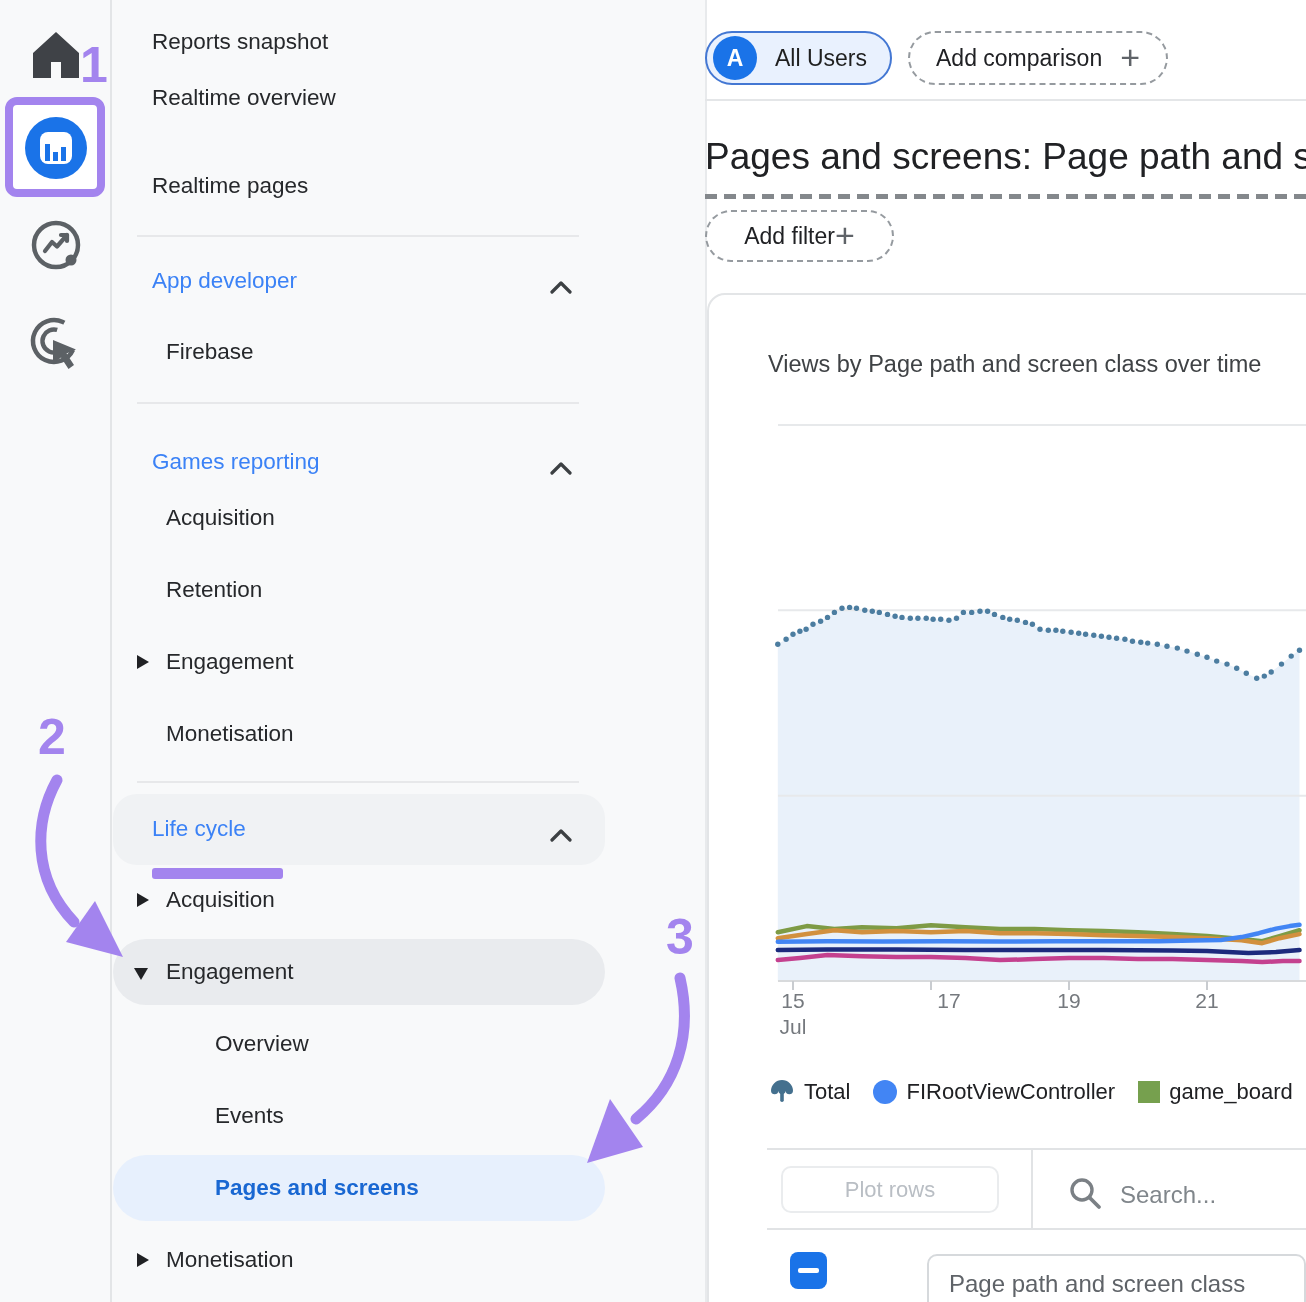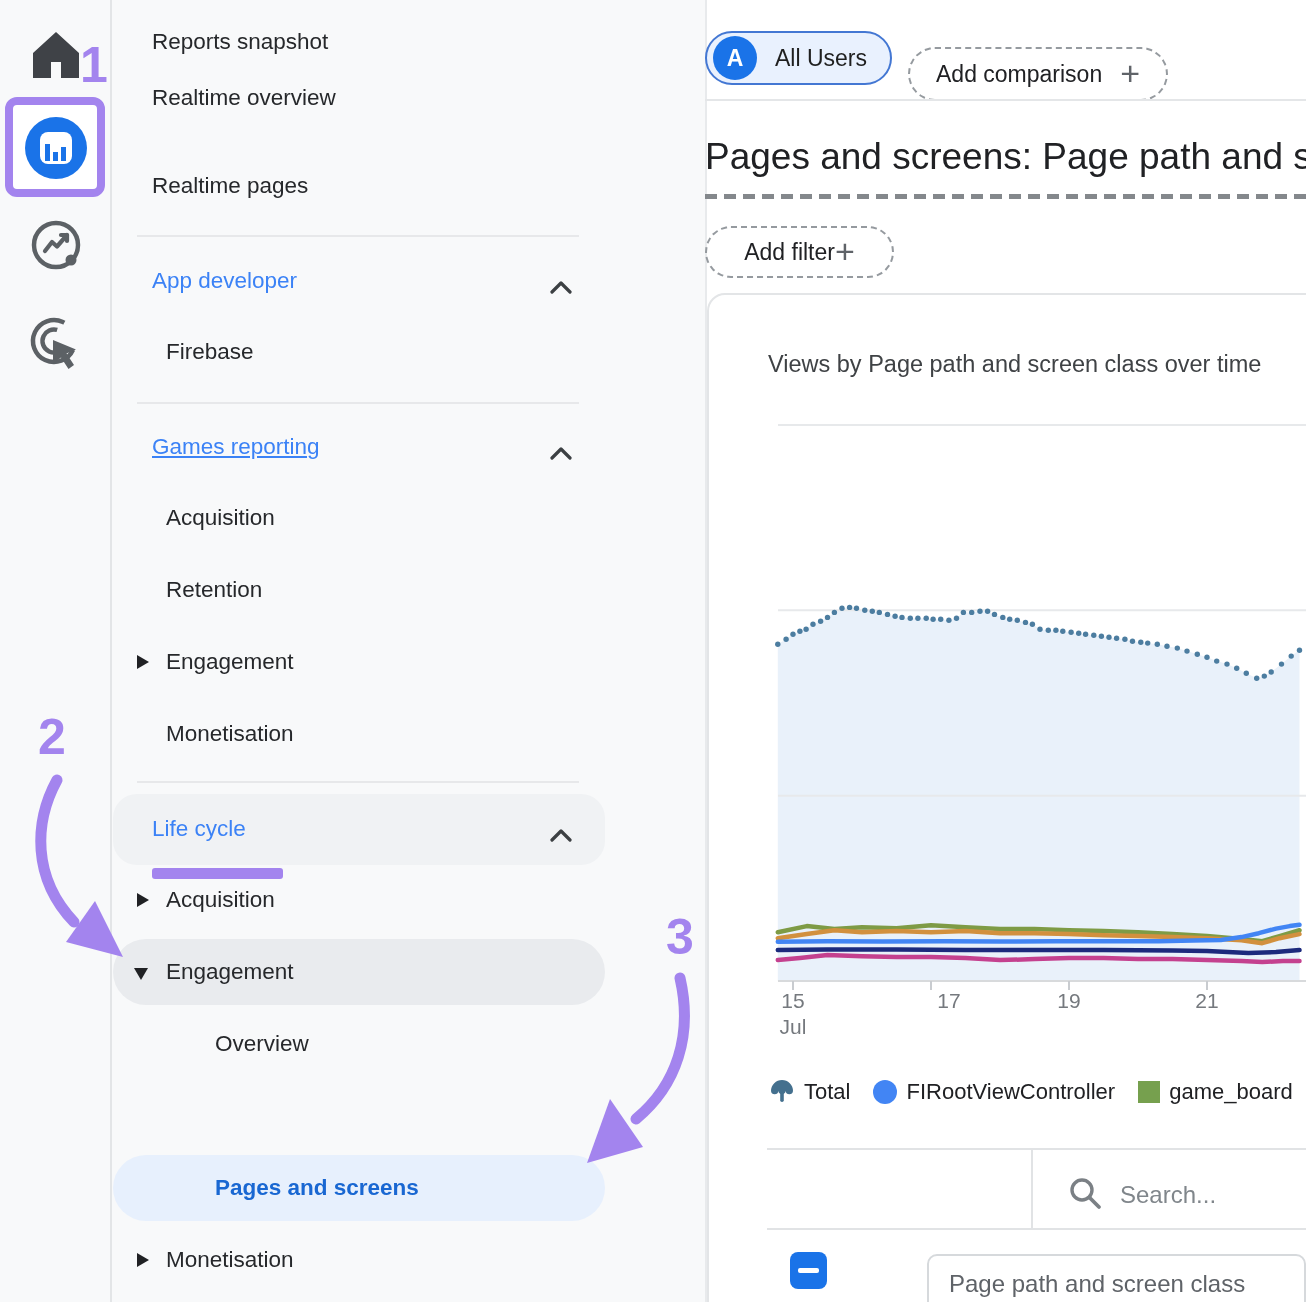--- a/index.html
+++ b/index.html
@@ -30,21 +30,21 @@
   .pill-blue{background:#e7f0fd;}
   .lc-box{position:absolute;left:113px;top:794px;width:492px;height:71px;border-radius:24px;background:#f0f2f4;}
   .link-blue{color:#1967d2;font-weight:bold;}
   
   .chip{position:absolute;display:flex;align-items:center;box-sizing:border-box;cursor:pointer;}
   .chip-allusers{left:705px;top:31px;width:187px;height:54px;background:#e9f1fe;
                  border:2px solid #4377d3;border-radius:27px;}
   .avatar{width:44px;height:44px;border-radius:50%;background:#1a73e8;color:#fff;margin-left:6px;
           display:flex;align-items:center;justify-content:center;font-size:23px;font-weight:bold;}
   .chip-allusers .lbl{margin-left:18px;font-size:23px;font-weight:500;color:#1f1f1f;}
-  .chip-dashed{border:2.5px dashed #959a9f;border-radius:29px;background:transparent;margin-top:16px;}
+  .chip-dashed{border:2.5px dashed #959a9f;border-radius:29px;background:transparent;}
   .chip-addcomp{left:908px;top:31px;width:260px;height:54px;padding:0 26px;justify-content:space-between;}
   .chip-addfilter{left:705px;top:210px;width:189px;height:52px;padding:0 16px;justify-content:center;}
   .chip-dashed .lbl{font-size:23px;font-weight:500;color:#202124;}
   .plus{font-size:34px;font-weight:400;color:#5f6368;line-height:1;margin-top:-3px;}
   .hdr-divider{position:absolute;left:705px;top:99px;width:601px;border-top:2px solid #e4e6e8;}
   .page-title{position:absolute;left:705px;top:136px;width:601px;font-size:37px;color:#202124;
               white-space:nowrap;overflow:hidden;}
   .dashed-underline{position:absolute;left:705px;top:194px;width:601px;height:5px;
       background:repeating-linear-gradient(90deg,#84888c 0,#84888c 12px,transparent 12px,transparent 19px);}
   
@@ -146,21 +146,21 @@
       <svg width="22" height="13">
           <polyline points="2,11 11,2 20,11" fill="none" stroke="#3c4043" stroke-width="3.2" stroke-linecap="round" stroke-linejoin="round"></polyline>
         </svg>
     </span>
   </div>
   <div class="nav-row ind1" style="top:316px;">
       <span class="lbl">Firebase</span>
     </div>
   <div class="nav-sep" style="top:402px;"></div>
 
-  <div class="nav-row top-ind nav-header" style="top:411px;text-decoration:underline;">
+  <div class="nav-row top-ind nav-header" style="top:426px;">
     <span class="lbl">Games reporting</span>
     <span class="chev">
       <svg width="22" height="13">
           <polyline points="2,11 11,2 20,11" fill="none" stroke="#3c4043" stroke-width="3.2" stroke-linecap="round" stroke-linejoin="round"></polyline>
         </svg>
     </span>
   </div>
   <div class="nav-row ind1" style="top:482px;">
       <span class="lbl">Acquisition</span>
     </div>
@@ -187,20 +187,23 @@
   <div class="nav-row ind1" style="top:864px;">
     <span class="tri-r"></span>
     <span class="lbl">Acquisition</span>
   </div>
   <div class="nav-row ind1" style="top:936px;">
     <span class="tri-d"></span>
     <span class="lbl">Engagement</span>
   </div>
   <div class="nav-row ind2" style="top:1008px;">
       <span class="lbl">Overview</span>
+    </div>
+  <div class="nav-row ind2" style="top:1080px;">
+      <span class="lbl">Events</span>
     </div>
   <div class="nav-row ind2" style="top:1152px;">
     <span class="lbl link-blue">Pages and screens</span>
   </div>
   <div class="nav-row ind1" style="top:1224px;">
     <span class="tri-r"></span>
     <span class="lbl">Monetisation</span>
   </div>
 
   <div class="chip chip-allusers">
@@ -322,20 +325,21 @@
       <span class="lg-dot" style="background: rgb(66, 133, 244);"></span>
       <span class="lbl">FIRootViewController</span>
     </span>
     <span class="legend-item">
       <span class="lg-sq" style="background: rgb(118, 160, 78);"></span>
       <span class="lbl">game_board</span>
     </span>
   </div>
 
   <div class="tb-line" style="top:1148px;"></div>
+  <button class="plot-rows">Plot rows</button>
   <div class="tb-vdiv"></div>
   <svg style="position:absolute;left:1068px;top:1176px;" width="34" height="34" viewBox="0 0 34 34">
     <circle cx="14" cy="14" r="10" fill="none" stroke="#7b8085" stroke-width="3.4"></circle>
     <line x1="21.5" y1="21.5" x2="31" y2="31" stroke="#7b8085" stroke-width="3.8" stroke-linecap="round"></line>
   </svg>
   <input class="search-input" type="text" placeholder="Search..." style="">
   <div class="tb-line" style="top:1228px;"></div>
 
   <div class="checkbox">
     <span class="dash"></span>

